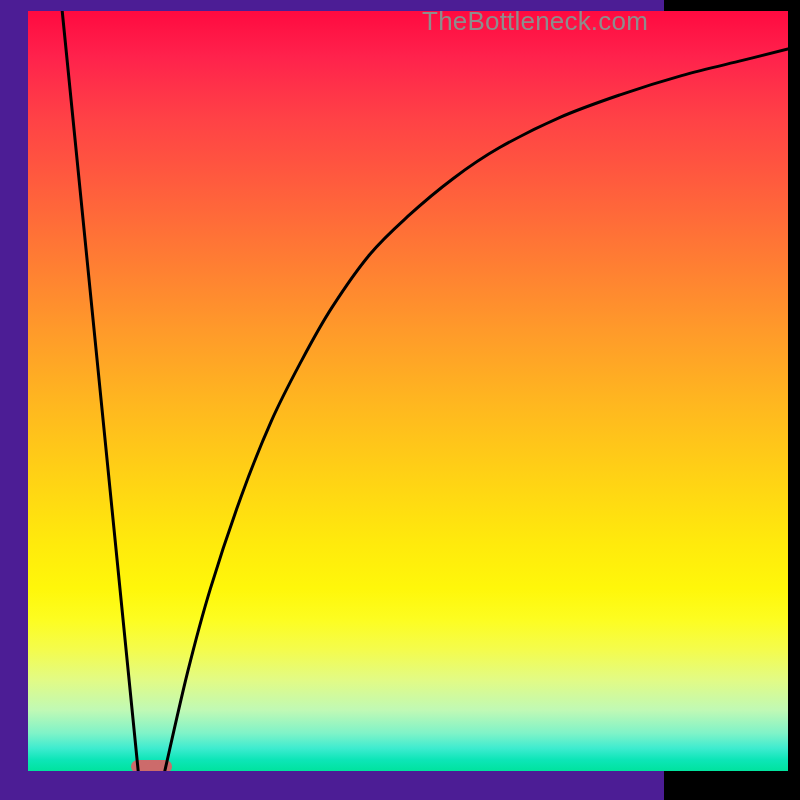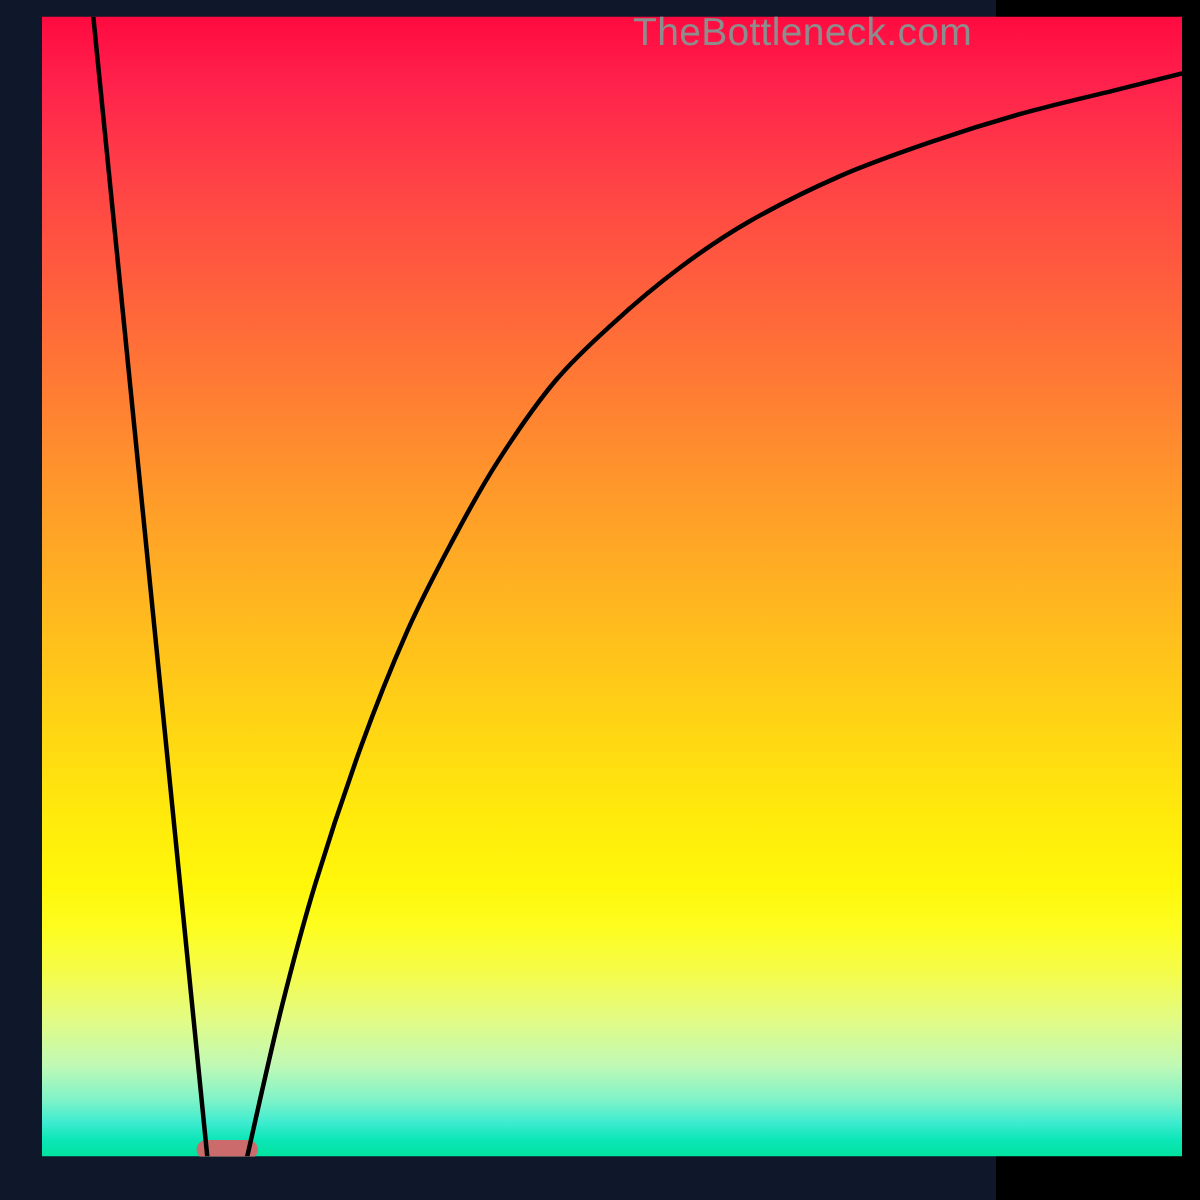--- a/index.html
+++ b/index.html
@@ -9,21 +9,21 @@
     height: 800px;
     background: #000;
     overflow: hidden;
   }
   .frame {
     position: absolute;
     left: 0;
     top: 0;
     width: 664px;
     height: 800px;
-    background: #0f172a;
+    background: #4c1d95;
   }
   .plot-area {
     position: absolute;
     left: 28px;
     top: 11px;
     width: 760px;
     height: 760px;
     overflow: hidden;
   }
   .gradient {

